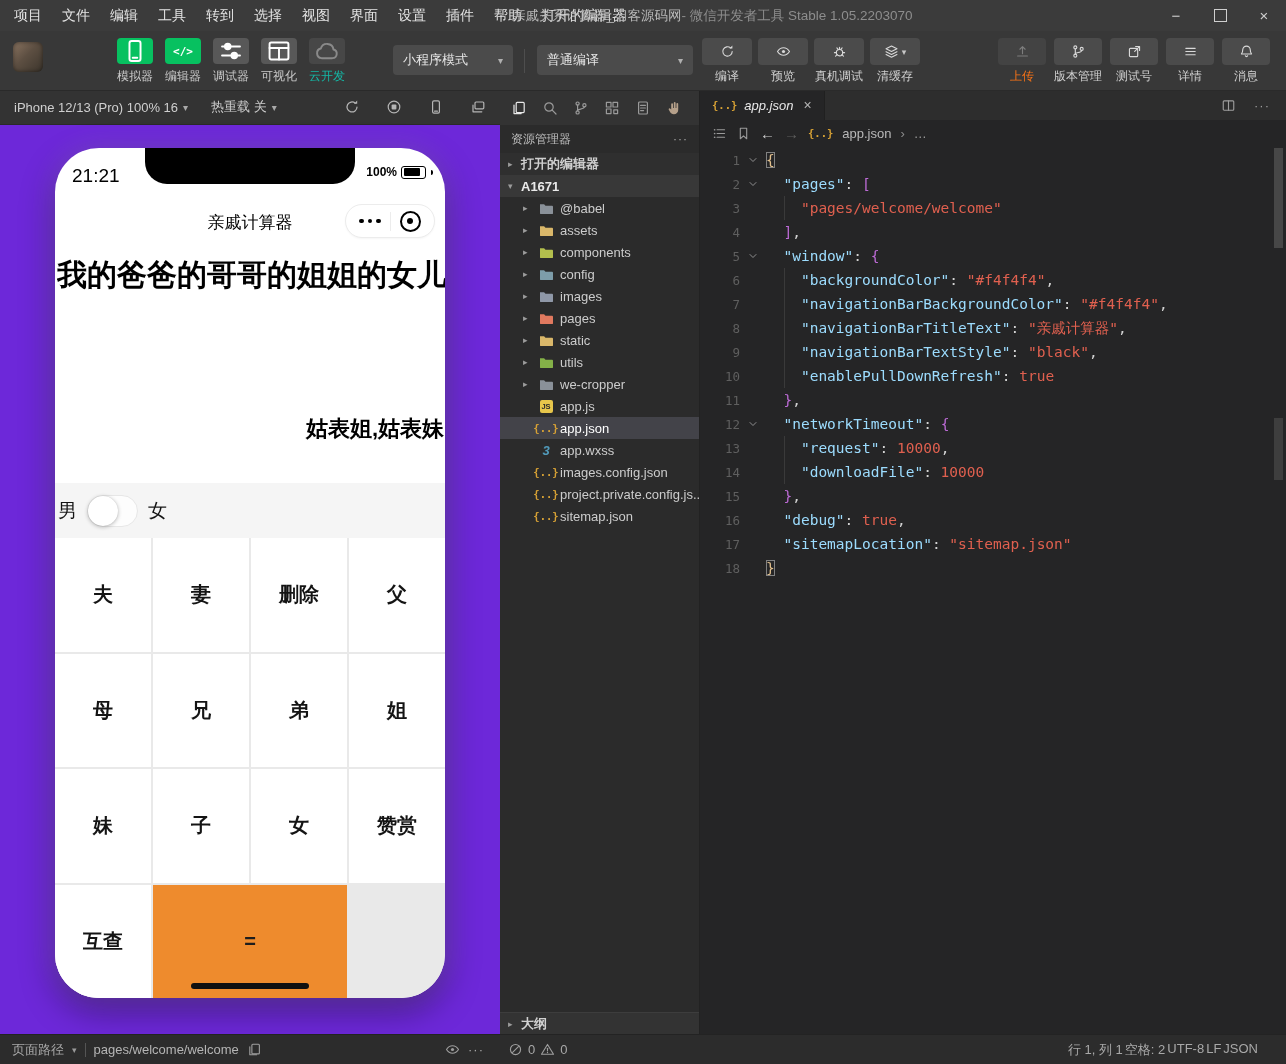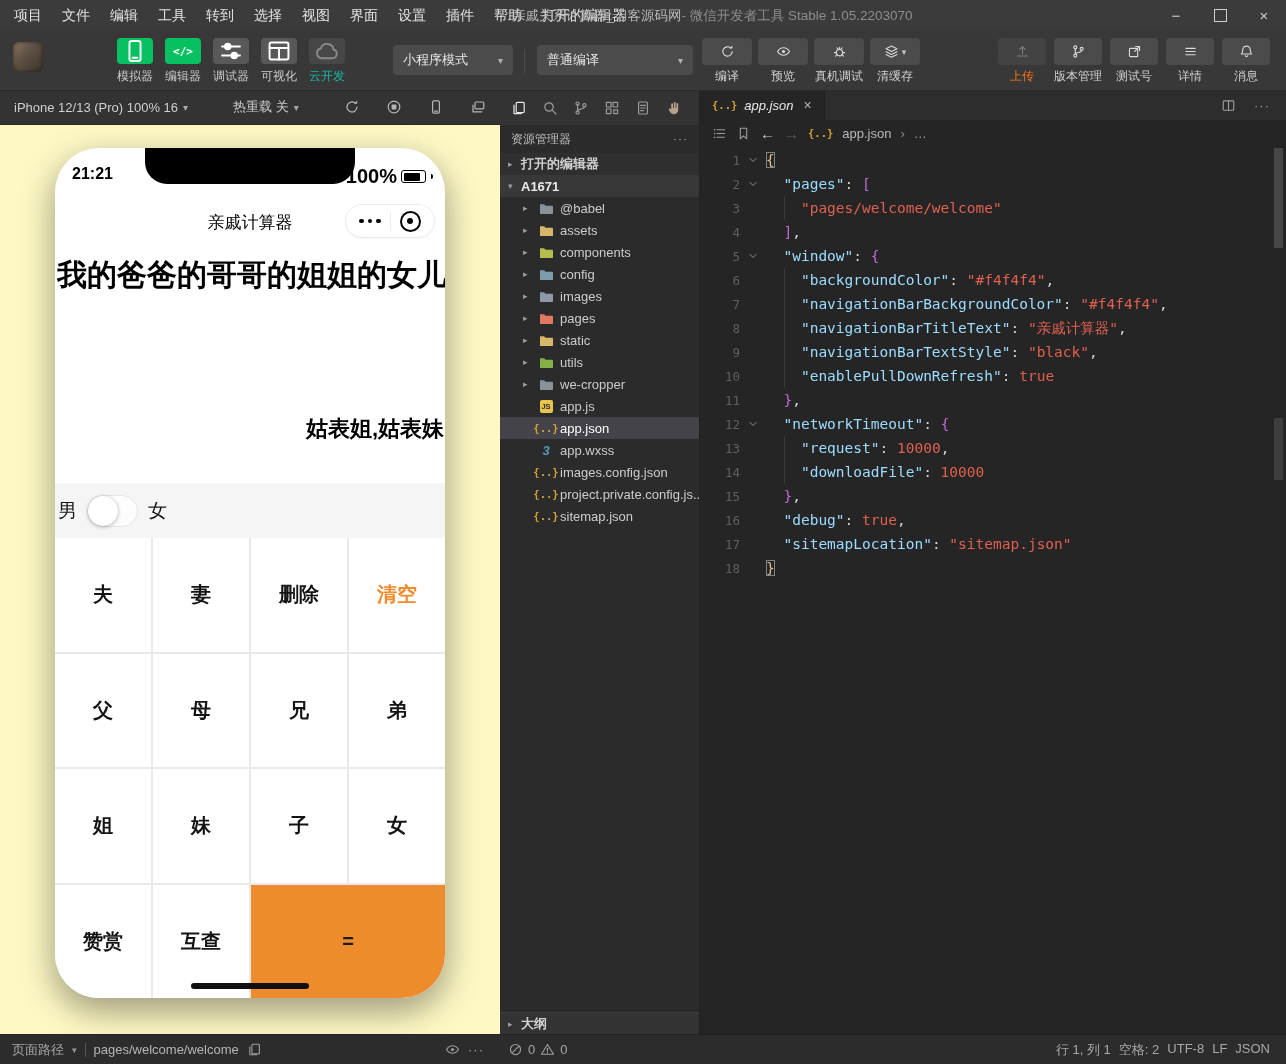--- a/index.html
+++ b/index.html
@@ -46,32 +46,32 @@
     display:flex;align-items:center;justify-content:center;gap:3px}
   .act .lbl{margin-top:3px;font-size:12px;color:#d0d0d0;white-space:nowrap}
   .act.disabled .ibox{background:#434343;color:#7d7d7d}
   .act.disabled .lbl{color:#f97316}
   .act .caret{font-size:9px;color:#c7c7c7}
 
   
   #main{position:absolute;left:0;top:90px;right:0;bottom:29px}
 
   
-  #sim-panel{position:absolute;left:0;top:0;width:500px;bottom:0;background:#fef9c3;border-right:2px solid #a3a3a3}
+  #sim-panel{position:absolute;left:0;top:0;width:500px;bottom:0;background:#6d28d9;border-right:2px solid #a3a3a3}
   .sim-topbar{height:35px;background:#333333;border-bottom:1px solid #2a2a2a;display:flex;align-items:center;
     color:#cfcfcf;font-size:13px;padding:0 14px;box-sizing:border-box}
   .sim-topbar .caret{font-size:10px;color:#a9a9a9;margin-left:5px}
-  .hotreload{margin-left:45px;display:flex;align-items:center}
+  .hotreload{margin-left:23px;display:flex;align-items:center}
   .sim-icons{margin-left:auto;display:flex;gap:26px;color:#b5b5b5;align-items:center}
   .sim-stage{position:absolute;left:0;top:35px;right:0;bottom:0}
   .phone{position:absolute;left:55px;top:23px;width:390px;height:850px;background:#ffffff;border-radius:44px;
     overflow:hidden;box-shadow:0 0 28px rgba(255,255,255,.14),0 12px 34px rgba(0,0,0,.42)}
   .notch{position:absolute;left:90px;top:0;width:210px;height:36px;background:#000;border-radius:0 0 22px 22px}
-  .p-time{position:absolute;left:17px;top:17px;font-size:16px;font-weight:700;color:#000}
-  .p-batt{position:absolute;right:12px;top:17px;display:flex;align-items:center;gap:4px;font-size:20px;font-weight:600;color:#000}
+  .p-time{position:absolute;left:17px;top:17px;font-size:19px;font-weight:400;color:#000}
+  .p-batt{position:absolute;right:12px;top:17px;display:flex;align-items:center;gap:4px;font-size:12px;font-weight:600;color:#000}
   .batt-body{width:23px;height:11px;border:1.6px solid #000;border-radius:3px;position:relative}
   .batt-fill{position:absolute;left:1.5px;top:1.5px;bottom:1.5px;width:16px;background:#000;border-radius:1px}
   .batt-tip{width:2px;height:5px;background:#000;border-radius:0 2px 2px 0;margin-left:1px}
   .p-navtitle{position:absolute;left:0;right:0;top:63px;text-align:center;font-size:17px;color:#000}
   .capsule{position:absolute;right:10px;top:56px;width:88px;height:32px;border:1px solid #ececec;border-radius:17px;
     background:#fff;display:flex;align-items:center;justify-content:center;box-shadow:0 1px 2px rgba(0,0,0,.04)}
   .cap-dots{display:flex;gap:4px;margin-right:9px}
   .cap-dots i{width:4.5px;height:4.5px;border-radius:50%;background:#000}
   .cap-div{width:1px;height:19px;background:#ececec;margin-right:9px}
   .cap-target{width:17px;height:17px;border:2px solid #000;border-radius:50%;display:flex;align-items:center;justify-content:center}
@@ -149,21 +149,21 @@
   #statusbar{position:absolute;left:0;bottom:0;right:0;height:29px;background:#2c2c2c;border-top:1px solid #232323;
     display:flex;align-items:center;font-size:13px;color:#a8a8a8;z-index:50}
   .sb-left{width:500px;flex:none;display:flex;align-items:center;padding:0 16px 0 12px;box-sizing:border-box;gap:8px}
   .sb-left .caret{font-size:9px;color:#9a9a9a}
   .sb-div{width:1px;height:14px;background:#555}
   .sb-path{color:#b5b5b5}
   .sb-left .flex1{flex:1}
   .sb-left .ic,.sb-problems .ic{width:15px;height:15px;color:#9e9e9e}
   .sb-left .more{letter-spacing:1px}
   .sb-problems{display:flex;align-items:center;gap:5px;padding-left:8px}
-  .sb-right{margin-left:auto;display:flex;gap:8px;padding-right:16px;white-space:nowrap}
+  .sb-right{margin-left:auto;display:flex;gap:2px;padding-right:28px;white-space:nowrap}
 </style>
 </head>
 <body>
 
 <div id="titlebar">
   <div id="menu-items">
       <span class="menu-item">项目</span>
       <span class="menu-item">文件</span>
       <span class="menu-item">编辑</span>
       <span class="menu-item">工具</span>
@@ -419,21 +419,20 @@
           <span>男</span>
           <span class="switch">
               <span class="knob"></span>
             </span>
           <span>女</span>
         </div>
         <div class="p-grid" id="keypad">
             <div class="p-cell">夫</div>
             <div class="p-cell">妻</div>
             <div class="p-cell">删除</div>
-            <div class="p-cell accent-text">清空</div>
             <div class="p-cell">父</div>
             <div class="p-cell">母</div>
             <div class="p-cell">兄</div>
             <div class="p-cell">弟</div>
             <div class="p-cell">姐</div>
             <div class="p-cell">妹</div>
             <div class="p-cell">子</div>
             <div class="p-cell">女</div>
             <div class="p-cell">赞赏</div>
             <div class="p-cell">互查</div>

